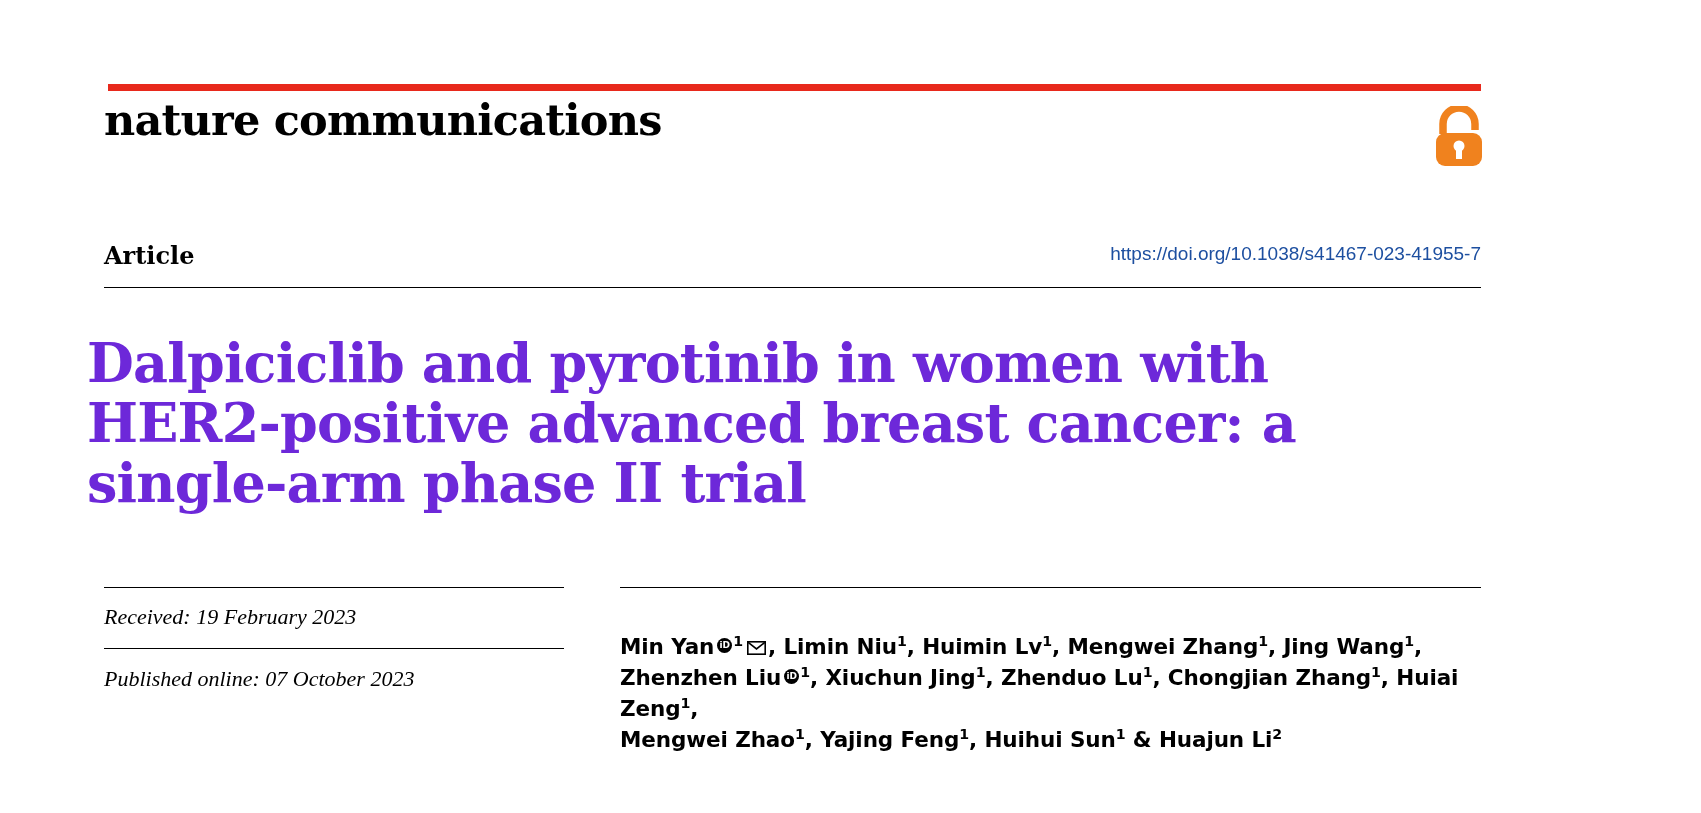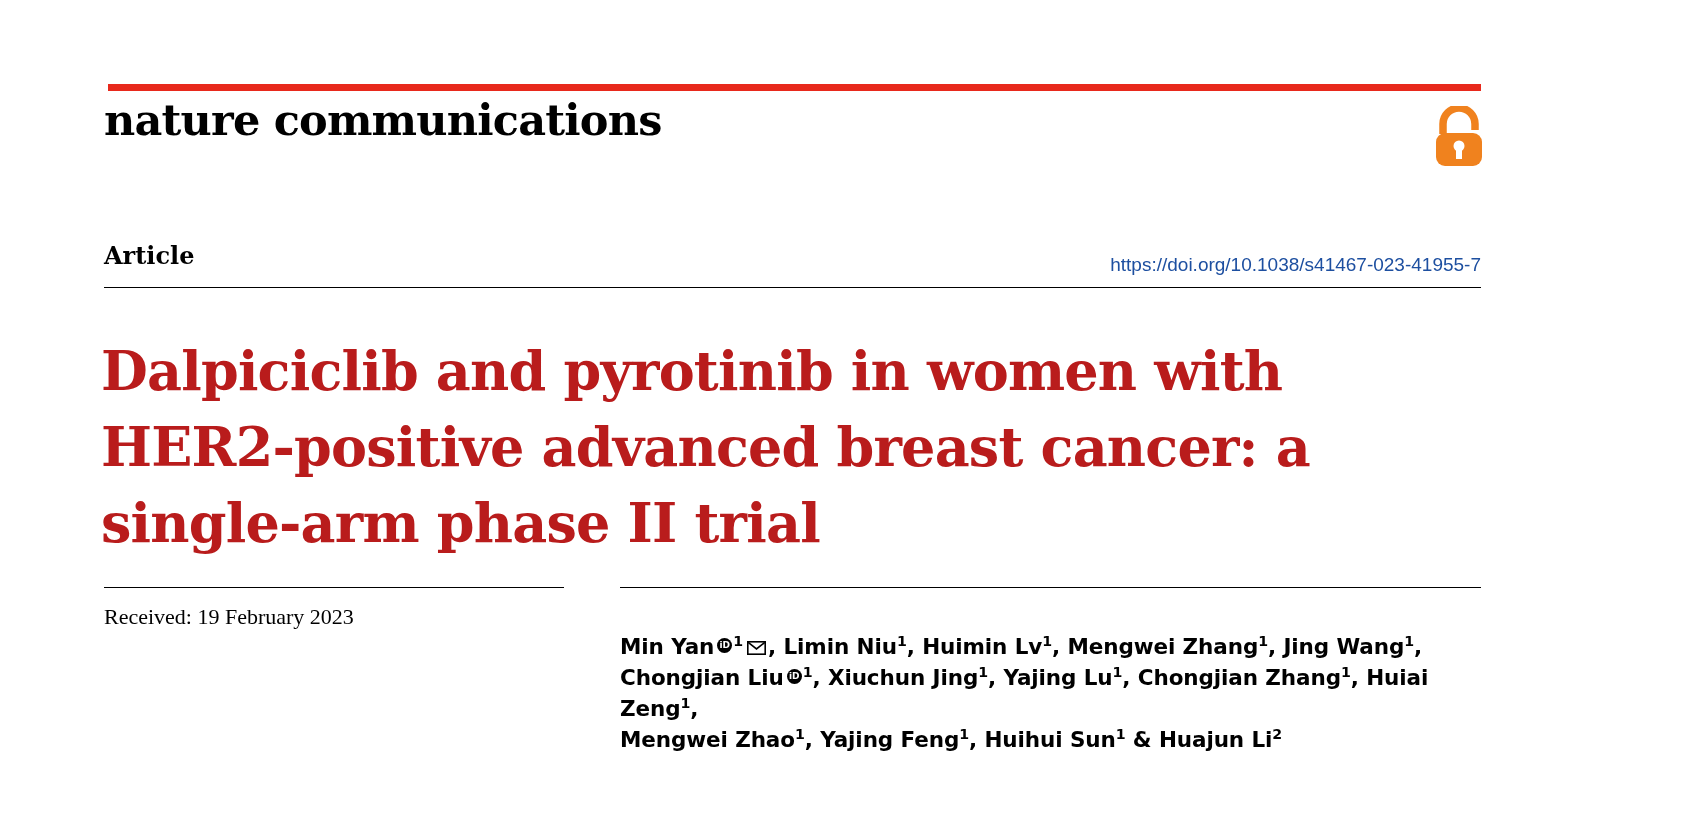--- a/index.html
+++ b/index.html
@@ -70,49 +70,49 @@
     top: 0;
     font-family: "DejaVu Serif", serif;
     font-weight: 700;
     font-size: 24px;
     line-height: 32px;
     color: #000000;
   }
   .doi-link {
     position: absolute;
     right: 0;
-    top: 11px;
+    top: 0;
     font-family: "Liberation Sans", sans-serif;
     font-size: 19px;
     line-height: 28px;
     color: #1d4fa0;
     text-decoration: none;
     white-space: nowrap;
   }
   .rule-under-article {
     position: absolute;
     left: 104px;
     top: 287px;
     width: 1377px;
     height: 1px;
     background: #000000;
   }
 
   
   .title {
     position: absolute;
-    left: 101px;
+    left: 87px;
     top: 297px;
     width: 1390px;
     font-family: "DejaVu Serif", serif;
     font-weight: 700;
     font-size: 54px;
-    line-height: 76px;
+    line-height: 60px;
     letter-spacing: -0.8px;
-    color: #b91c1c;
+    color: #6d28d9;
   }
 
   
   .rule-dates-top {
     position: absolute;
     left: 104px;
     top: 587px;
     width: 460px;
     height: 1px;
     background: #000000;
@@ -134,20 +134,21 @@
     width: 460px;
   }
   .date-row {
     position: relative;
     font-family: "Liberation Serif", serif;
     font-size: 22px;
     line-height: 30px;
     padding: 15px 0 16px 0;
     border-bottom: 1px solid #000000;
     color: #000000;
+    font-style: italic;
   }
   .date-row:last-child {
     border-bottom: none;
   }
 
   
   .authors {
     position: absolute;
     left: 620px;
     top: 597px;
@@ -211,24 +212,25 @@
   </div>
   <div class="rule-under-article"></div>
 
   <h1 class="title">Dalpiciclib and pyrotinib in women with HER2-positive advanced breast cancer: a single-arm phase II trial</h1>
 
   <div class="rule-dates-top"></div>
   <div class="rule-authors-top"></div>
 
   <div class="dates">
     <div class="date-row">Received: 19 February 2023</div>
+    <div class="date-row">Published online: 07 October 2023</div>
   </div>
 
   <div class="authors">
     <span>Min Yan</span><span class="orcid"></span><sup>1</sup><svg class="env-svg" width="19" height="14" viewBox="0 0 19 14">
         <rect x="0.8" y="0.8" width="17.4" height="12.4" fill="none" stroke="#000" stroke-width="1.6"></rect>
         <path d="M1.2 1.4 L9.5 8 L17.8 1.4" fill="none" stroke="#000" stroke-width="1.6"></path>
       </svg><span>, Limin Niu</span><sup>1</sup><span>, Huimin Lv</span><sup>1</sup><span>, Mengwei Zhang</span><sup>1</sup><span>, Jing Wang</span><sup>1</sup><span>,</span><br>
-    <span>Chongjian Liu</span><span class="orcid"></span><sup>1</sup><span>, Xiuchun Jing</span><sup>1</sup><span>, Yajing Lu</span><sup>1</sup><span>, Chongjian Zhang</span><sup>1</sup><span>, Huiai Zeng</span><sup>1</sup><span>,</span><br>
+    <span>Zhenzhen Liu</span><span class="orcid"></span><sup>1</sup><span>, Xiuchun Jing</span><sup>1</sup><span>, Zhenduo Lu</span><sup>1</sup><span>, Chongjian Zhang</span><sup>1</sup><span>, Huiai Zeng</span><sup>1</sup><span>,</span><br>
     <span>Mengwei Zhao</span><sup>1</sup><span>, Yajing Feng</span><sup>1</sup><span>, Huihui Sun</span><sup>1</sup><span> &amp; Huajun Li</span><sup>2</sup>
   </div>
 
 </div>
 
 </body></html>

